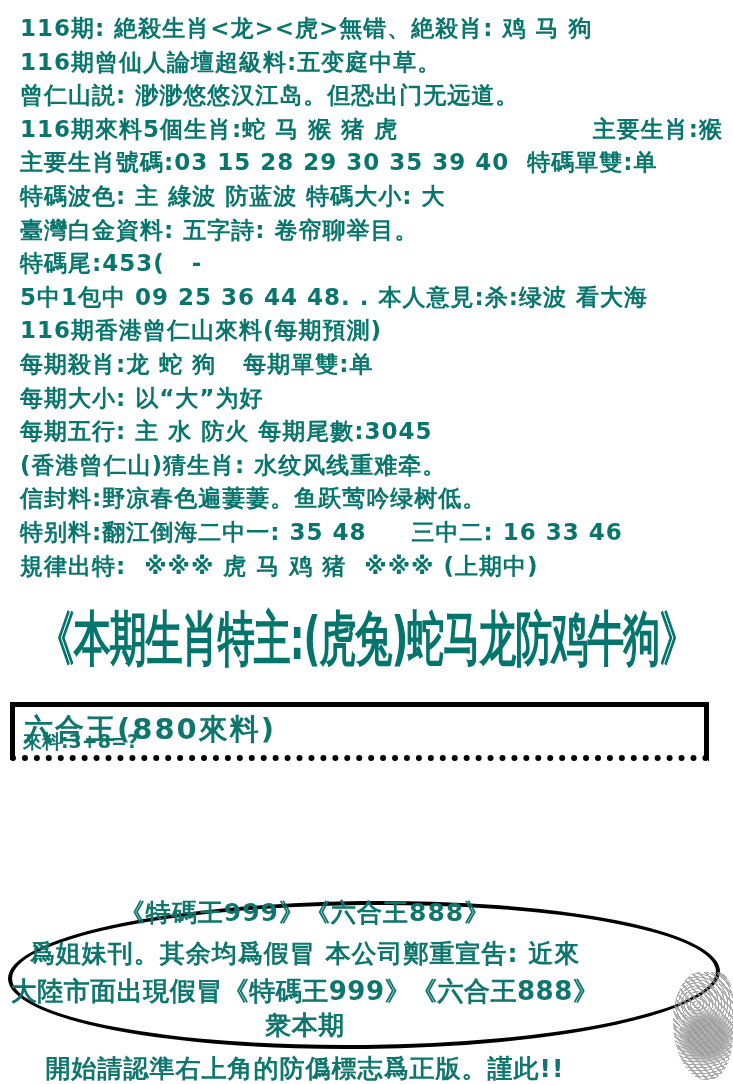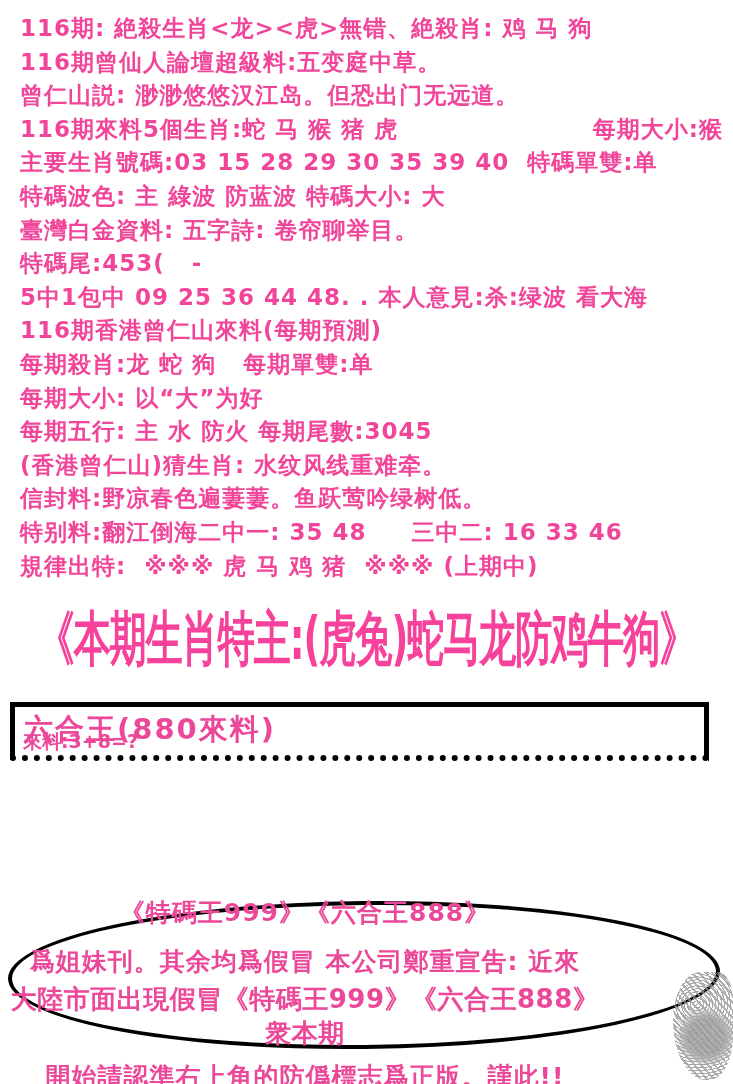--- a/index.html
+++ b/index.html
@@ -3,21 +3,21 @@
 <meta charset="utf-8">
 <style>
   html, body { margin: 0; padding: 0; background: #e8e8e8; }
   .page {
     position: relative;
     width: 733px;
     height: 1084px;
     background: #ffffff;
     overflow: hidden;
     font-family: "DejaVu Sans", sans-serif;
-    color: #ec4899;
+    color: #0f766e;
     -webkit-font-smoothing: none;
   }
   
   .lines {
     position: absolute;
     top: 12px;
     left: 20px;
     right: 10px;
   }
   .line {
@@ -98,21 +98,21 @@
   }
   .oval-text {
     position: absolute;
     top: 897px;
     left: 0;
     width: 610px;
     text-align: center;
     font-weight: 700;
   }
   .oval-l1 { font-size: 25px; line-height: 32px; letter-spacing: 1px; }
-  .oval-l2 { font-size: 25px; line-height: 34px; margin-top: 16px; letter-spacing: 1px; }
+  .oval-l2 { font-size: 25px; line-height: 34px; margin-top: 8px; letter-spacing: 1px; }
   .oval-l3 { font-size: 26px; line-height: 34px; margin-top: 3px; letter-spacing: 0.5px; }
   .oval-l4 { font-size: 25px; line-height: 34px; margin-top: 10px; letter-spacing: 1px; }
   
   .stamp {
     position: absolute;
     right: 0px;
     top: 972px;
     width: 60px;
     height: 108px;
     background-image:
@@ -128,21 +128,21 @@
 <body>
 
 <div class="page">
 
   <div class="lines">
     <div class="line">116期: 絶殺生肖&lt;龙&gt;&lt;虎&gt;無错、絶殺肖: 鸡 马 狗</div>
     <div class="line">116期曾仙人論壇超級料:五变庭中草。</div>
     <div class="line">曾仁山説: 渺渺悠悠汉江岛。但恐出门无远道。</div>
     <div class="line split">
       <span>116期來料5個生肖:蛇 马 猴 猪 虎</span>
-      <span>每期大小:猴</span>
+      <span>主要生肖:猴</span>
     </div>
     <div class="line">主要生肖號碼:03 15 28 29 30 35 39 40  特碼單雙:单</div>
     <div class="line">特碼波色: 主 綠波 防蓝波 特碼大小: 大</div>
     <div class="line">臺灣白金資料: 五字詩: 卷帘聊举目。</div>
     <div class="line">特碼尾:453(   -</div>
     <div class="line">5中1包中 09 25 36 44 48. . 本人意見:杀:绿波 看大海</div>
     <div class="line">116期香港曾仁山來料(每期預測)</div>
     <div class="line">每期殺肖:龙 蛇 狗   每期單雙:单</div>
     <div class="line">每期大小: 以“大”为好</div>
     <div class="line">每期五行: 主 水 防火 每期尾數:3045</div>

